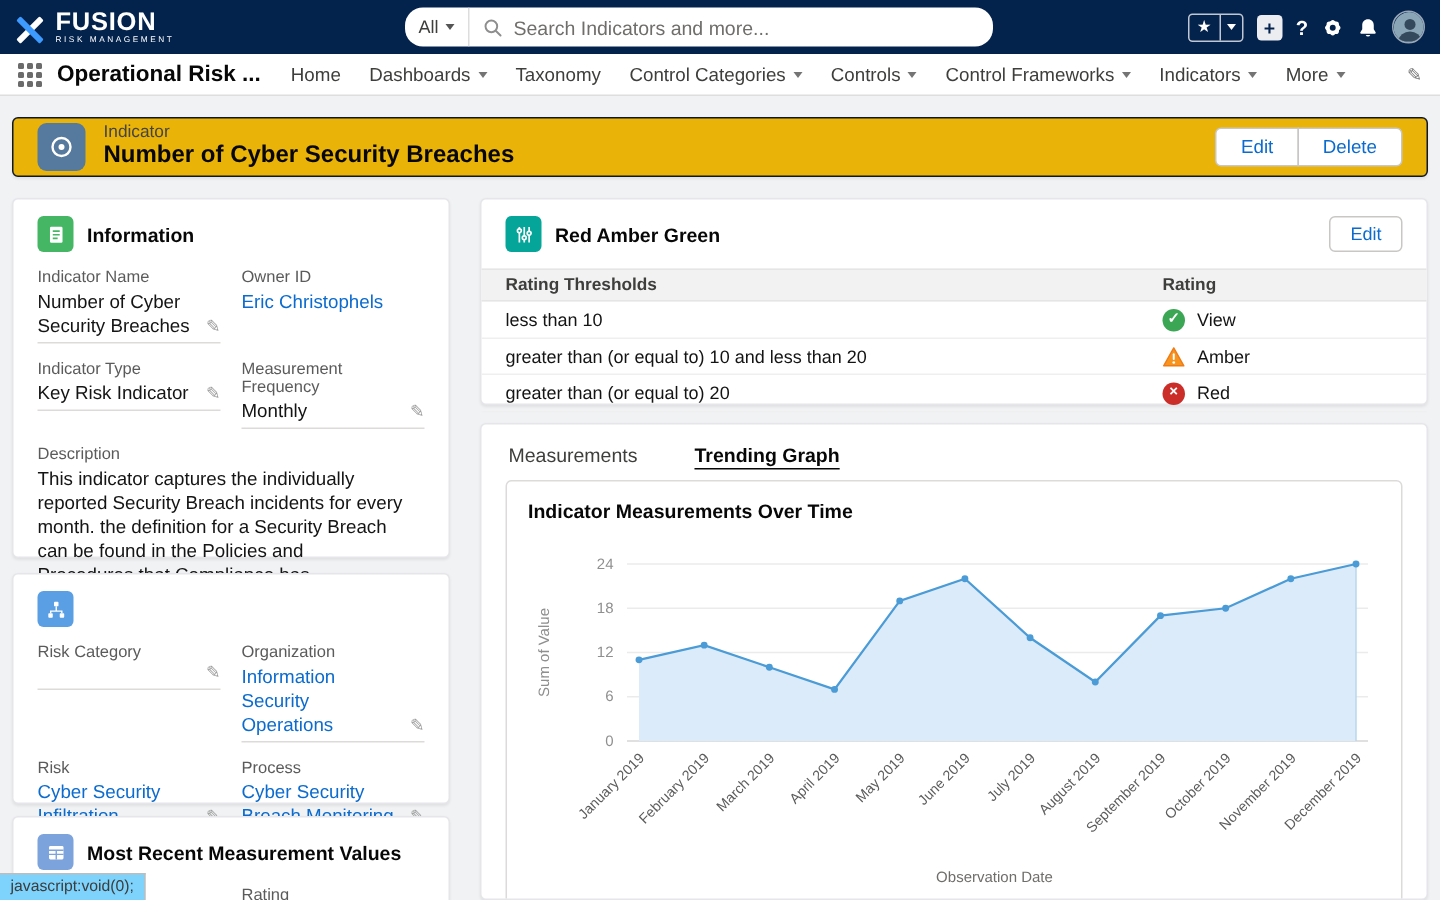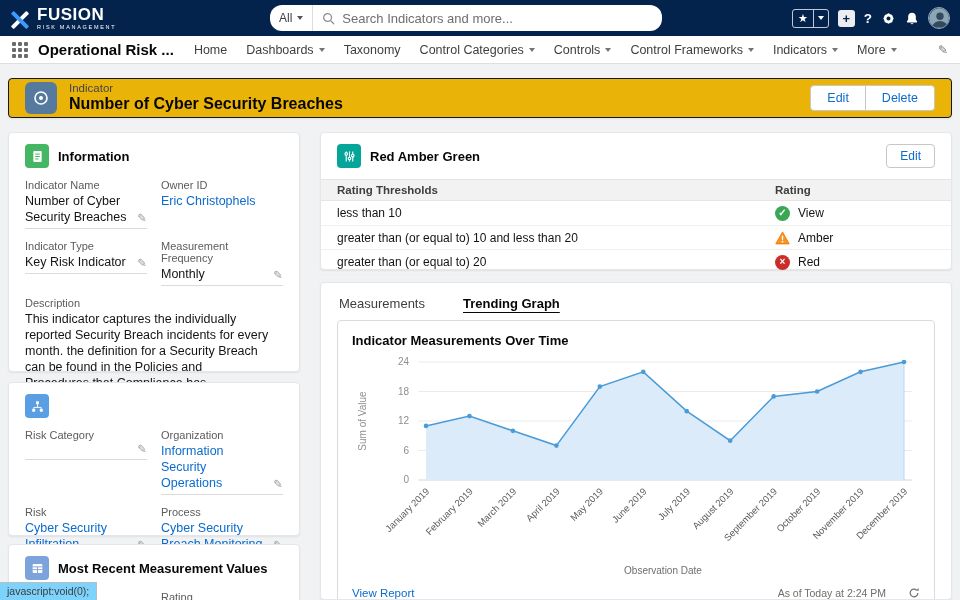--- a/index.html
+++ b/index.html
@@ -76,21 +76,21 @@
 .rag-c2{width:160px;display:flex;align-items:center;gap:8px}
 .sicon{width:15px;height:15px;border-radius:50%;display:inline-flex;align-items:center;justify-content:center;color:#fff;font-size:10px;font-weight:700;line-height:1;flex-shrink:0}
 .sicon.success{background:#3ba755}
 .sicon.error{background:#cb2e28}
 
 
 .tabs{display:flex;gap:38px;padding:13px 18px 9px;font-size:13px}
 .tab{color:#3e3e3c;cursor:pointer}
 .tab.active{font-weight:700;color:#080707;text-decoration:underline;text-underline-offset:4px}
 .chartcard{margin:0 16px;border:1px solid #dddbda;border-radius:4px;padding:12px 14px 6px}
-.chart-title{font-size:13px;font-weight:700;color:#080707;margin-bottom:6px}
+.chart-title{font-size:13px;font-weight:700;color:#080707;margin-bottom:20px}
 .chart-footer{display:flex;justify-content:space-between;align-items:center;margin-top:1px}
 .view-report{color:#0b6bce;font-size:11.5px;text-decoration:none;cursor:pointer}
 .asof{color:#706e6b;font-size:10.5px;display:flex;gap:22px;align-items:center}
 
 
 .statusbar{position:absolute;left:0;bottom:0;background:#7dd3fc;border:1px solid #bdbdbd;border-left:0;border-bottom:0;font-size:10.5px;color:#3c3c3c;padding:2px 7px 3px;z-index:9}
 </style>
 </head>
 <body>
 

